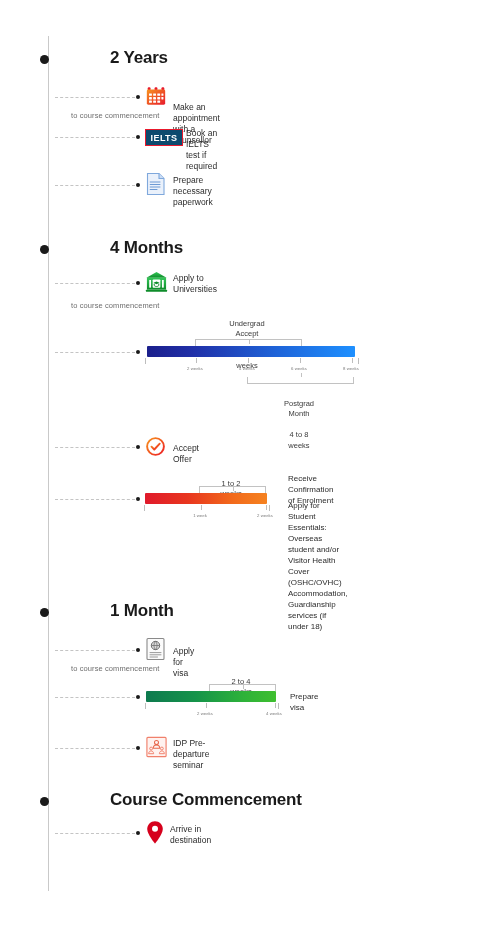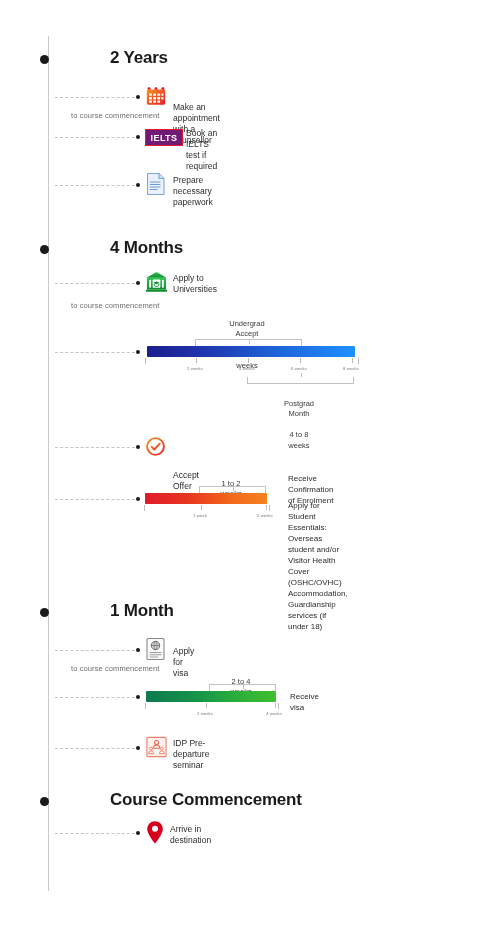--- a/index.html
+++ b/index.html
@@ -222,21 +222,21 @@
     </svg>
   </div>
   <div class="task-label" style="top:-9px;margin-top:14px;">Make an appointment
 with a counsellor</div>
 </div>
 
 <div class="task" style="top:137px;">
   <div class="task-leader"></div>
   <div class="task-dot"></div>
   <div class="task-icon" style="top:-8px;">
-    <div style="width:36px;height:15px;background:#701a75;display:flex;align-items:center;justify-content:center;border:1.5px solid #E8192C;">
+    <div style="width:36px;height:15px;background:#0c4a6e;display:flex;align-items:center;justify-content:center;border:1.5px solid #E8192C;">
       <span style="color:#ffffff;font-size:9px;font-weight:bold;letter-spacing:0.4px;font-family:'Liberation Sans',sans-serif;">IELTS</span>
     </div>
   </div>
   <div class="task-label" style="left:186px;top:-9px;">Book an IELTS
 test if required</div>
 </div>
 
 <div class="task" style="top:185px;">
   <div class="task-leader"></div>
   <div class="task-dot"></div>
@@ -329,21 +329,21 @@
       <defs>
           <linearGradient id="gChk" x1="0" y1="0" x2="1" y2="1">
         <stop offset="0" stop-color="#F7941E"></stop>
             <stop offset="1" stop-color="#ED1C24"></stop>
       </linearGradient>
         </defs>
       <circle cx="12" cy="12" r="9.6" fill="none" stroke="url(#gChk)" stroke-width="2.2"></circle>
       <path d="M7.4 12.2 l3.2 3.2 l6.2 -6.6" fill="none" stroke="url(#gChk)" stroke-width="2.2" stroke-linecap="round" stroke-linejoin="round"></path>
     </svg>
   </div>
-  <div class="task-label" style="top:-4px;margin-top:27px;">Accept Offer</div>
+  <div class="task-label" style="top:-4px;">Accept Offer</div>
 </div>
 
 <div class="bar-row" style="top:499px;">
   <div class="bar-leader" style="top:0px;"></div>
   <div class="bar-dot" style="top:-2px;"></div>
 
   <div class="bracket" style="left:199px;width:65px;top:-13px;">
     <div class="bracket-stem" style="top:0px;"></div>
   </div>
   <div class="callout" style="left:231px;top:-31px;">
@@ -404,21 +404,21 @@
 
   <div class="bar" style="left:146px;width:130px;top:-6px;background:linear-gradient(90deg,#0E7A4F 0%,#15934A 38%,#2DB13A 74%,#3FBF2F 100%);"></div>
 
   <div class="bar-axis" style="left:145px;width:132px;top:6px;">
     <div class="tick" style="left:60px;"></div>
     <div class="tick" style="left:129px;"></div>
   </div>
   <div class="tick-label" style="left:205px;top:14px;">2 weeks</div>
   <div class="tick-label" style="left:274px;top:14px;">4 weeks</div>
 
-  <div class="side-note" style="left:290px;top:-6px;">Receive visa</div>
+  <div class="side-note" style="left:290px;top:-6px;">Prepare visa</div>
 </div>
 
 <div class="task" style="top:748px;">
   <div class="task-leader"></div>
   <div class="task-dot"></div>
   <div class="task-icon" style="top:-13px;">
     <svg class="ico" width="23" height="24" viewBox="0 0 24 24">
       <rect x="2" y="2" width="20" height="20" rx="1" fill="#FFF2EF" stroke="#F0806B" stroke-width="1.2"></rect>
       <circle cx="12" cy="7.4" r="2.1" fill="none" stroke="#E8694F" stroke-width="1.1"></circle>
       <path d="M8.6 13.4 c0-2 1.5-3.4 3.4-3.4 s3.4 1.4 3.4 3.4 z" fill="none" stroke="#E8694F" stroke-width="1.1"></path>

